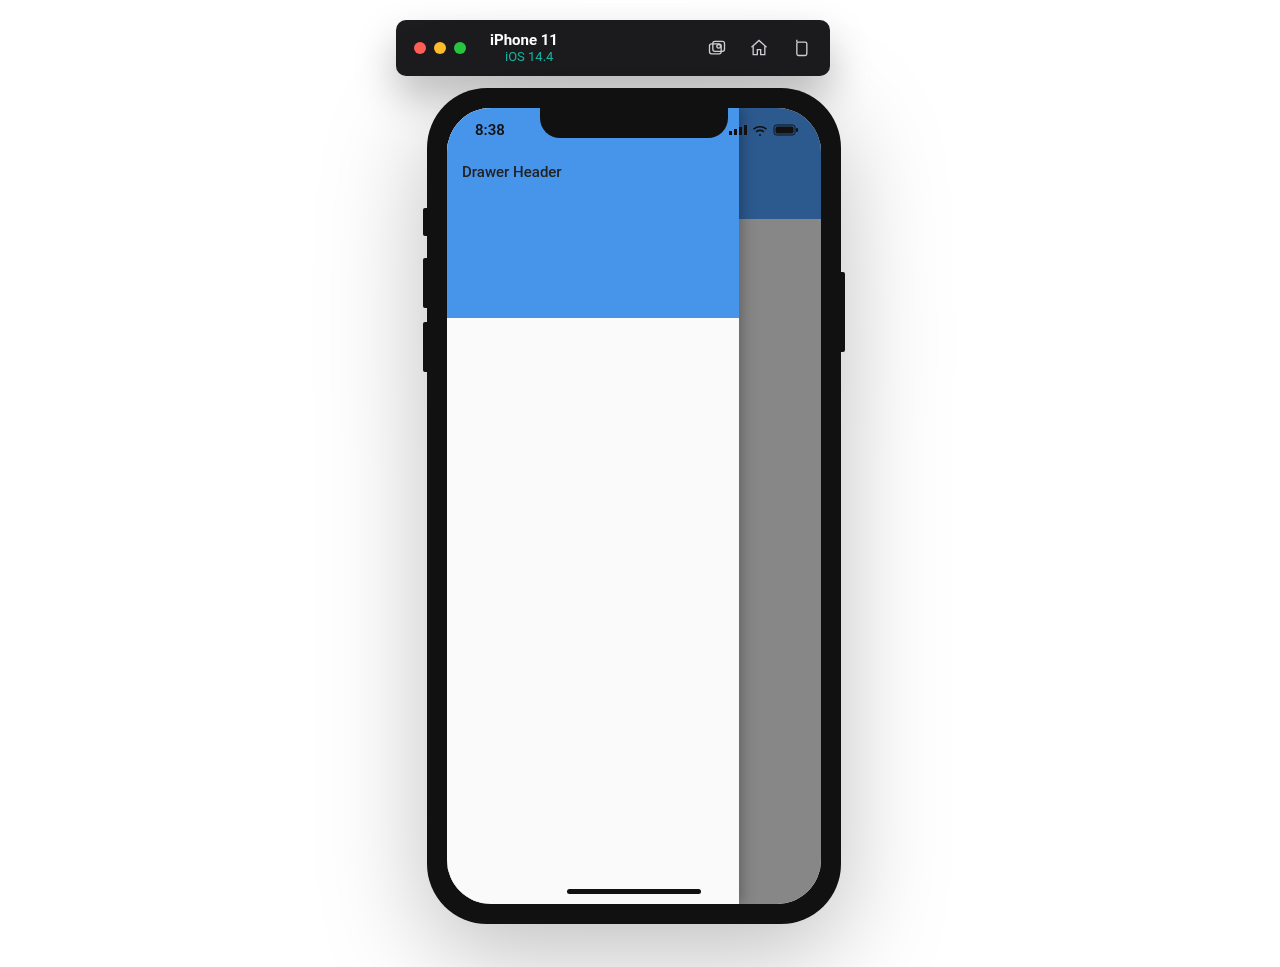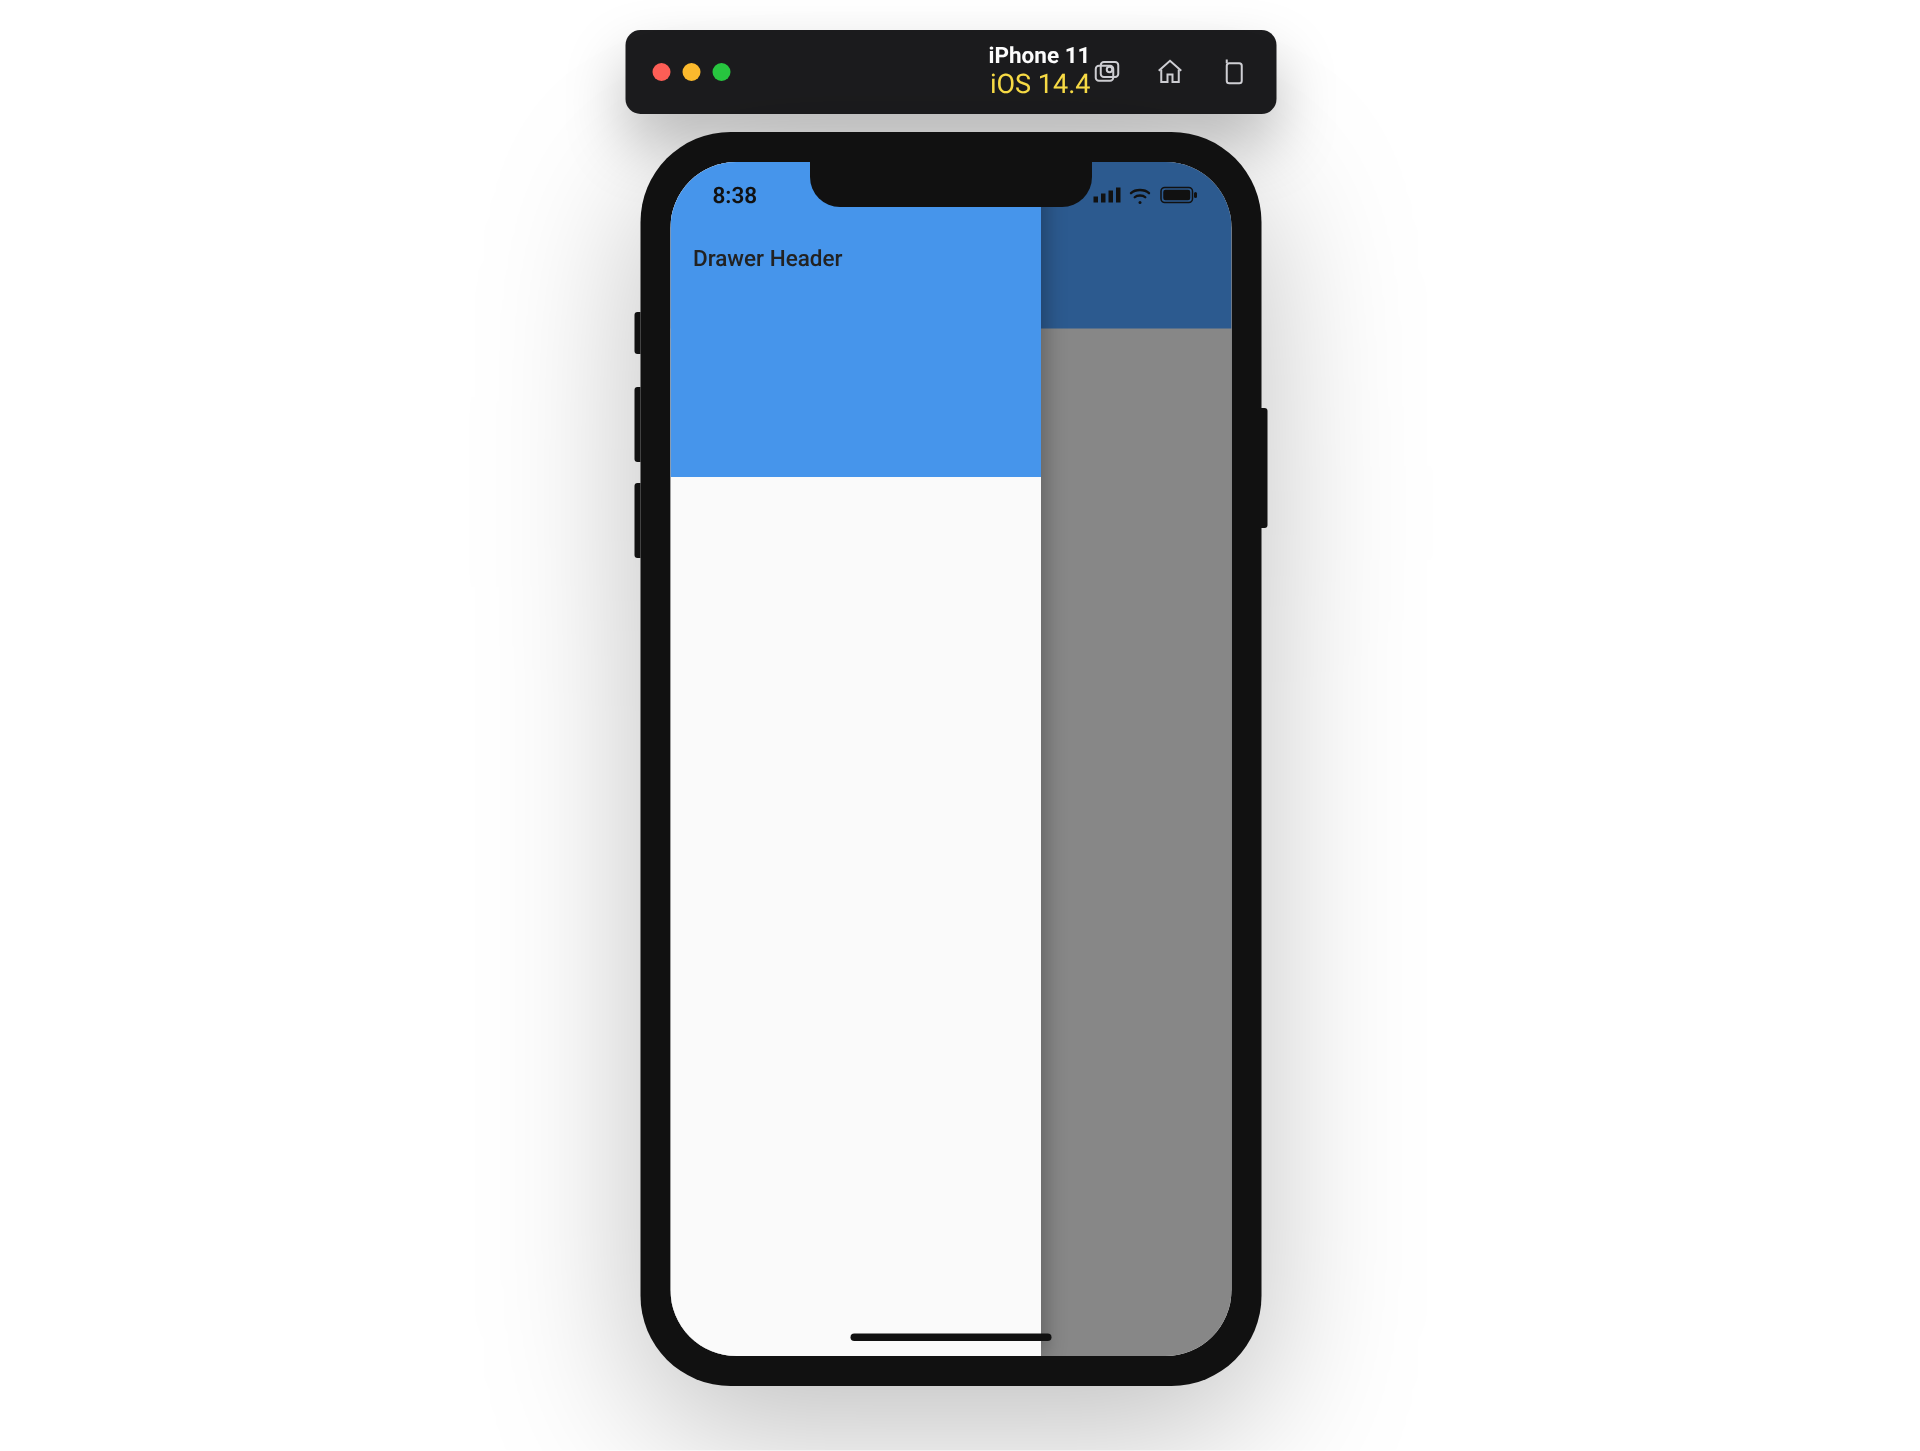--- a/index.html
+++ b/index.html
@@ -12,31 +12,30 @@
       font-family: -apple-system, BlinkMacSystemFont, "Segoe UI", Roboto, Helvetica, Arial, sans-serif;
       background: #fff;
       width: 1280px;
       height: 967px;
       position: relative;
     }
 
     
     .sim-bar {
       position: absolute;
-      left: 417px;
+      left: 396px;
       top: 20px;
       width: 434px;
       height: 56px;
       background: #1c1c1e;
       border-radius: 10px;
       display: flex;
       align-items: center;
       padding: 0 18px;
       box-shadow: 0 20px 40px rgba(0,0,0,0.25);
-      text-align: right;
     }
 
     .traffic-lights {
       display: flex;
       gap: 8px;
       margin-right: 24px;
     }
 
     .traffic-light {
       width: 12px;
@@ -55,23 +54,24 @@
     }
 
     .sim-device {
       color: #fff;
       font-size: 15px;
       font-weight: 700;
       line-height: 1.2;
     }
 
     .sim-os {
-      color: #fde047;
-      font-size: 18px;
+      color: #14b8a6;
+      font-size: 13px;
       line-height: 1.2;
+      margin-left: 15px;
     }
 
     .sim-actions {
       display: flex;
       gap: 20px;
       align-items: center;
     }
 
     .sim-icon {
       width: 22px;
@@ -158,21 +158,21 @@
       height: 111px;
       background: #2c5a8f;
       z-index: 2;
     }
 
     
     .drawer {
       position: absolute;
       top: 0;
       left: 0;
-      width: 247px;
+      width: 292px;
       height: 100%;
       background: #fafafa;
       z-index: 20;
       box-shadow: 4px 0 12px rgba(0,0,0,0.25);
     }
 
     .drawer-header {
       height: 210px;
       background: #4695eb;
       padding: 55px 15px 0 15px;

